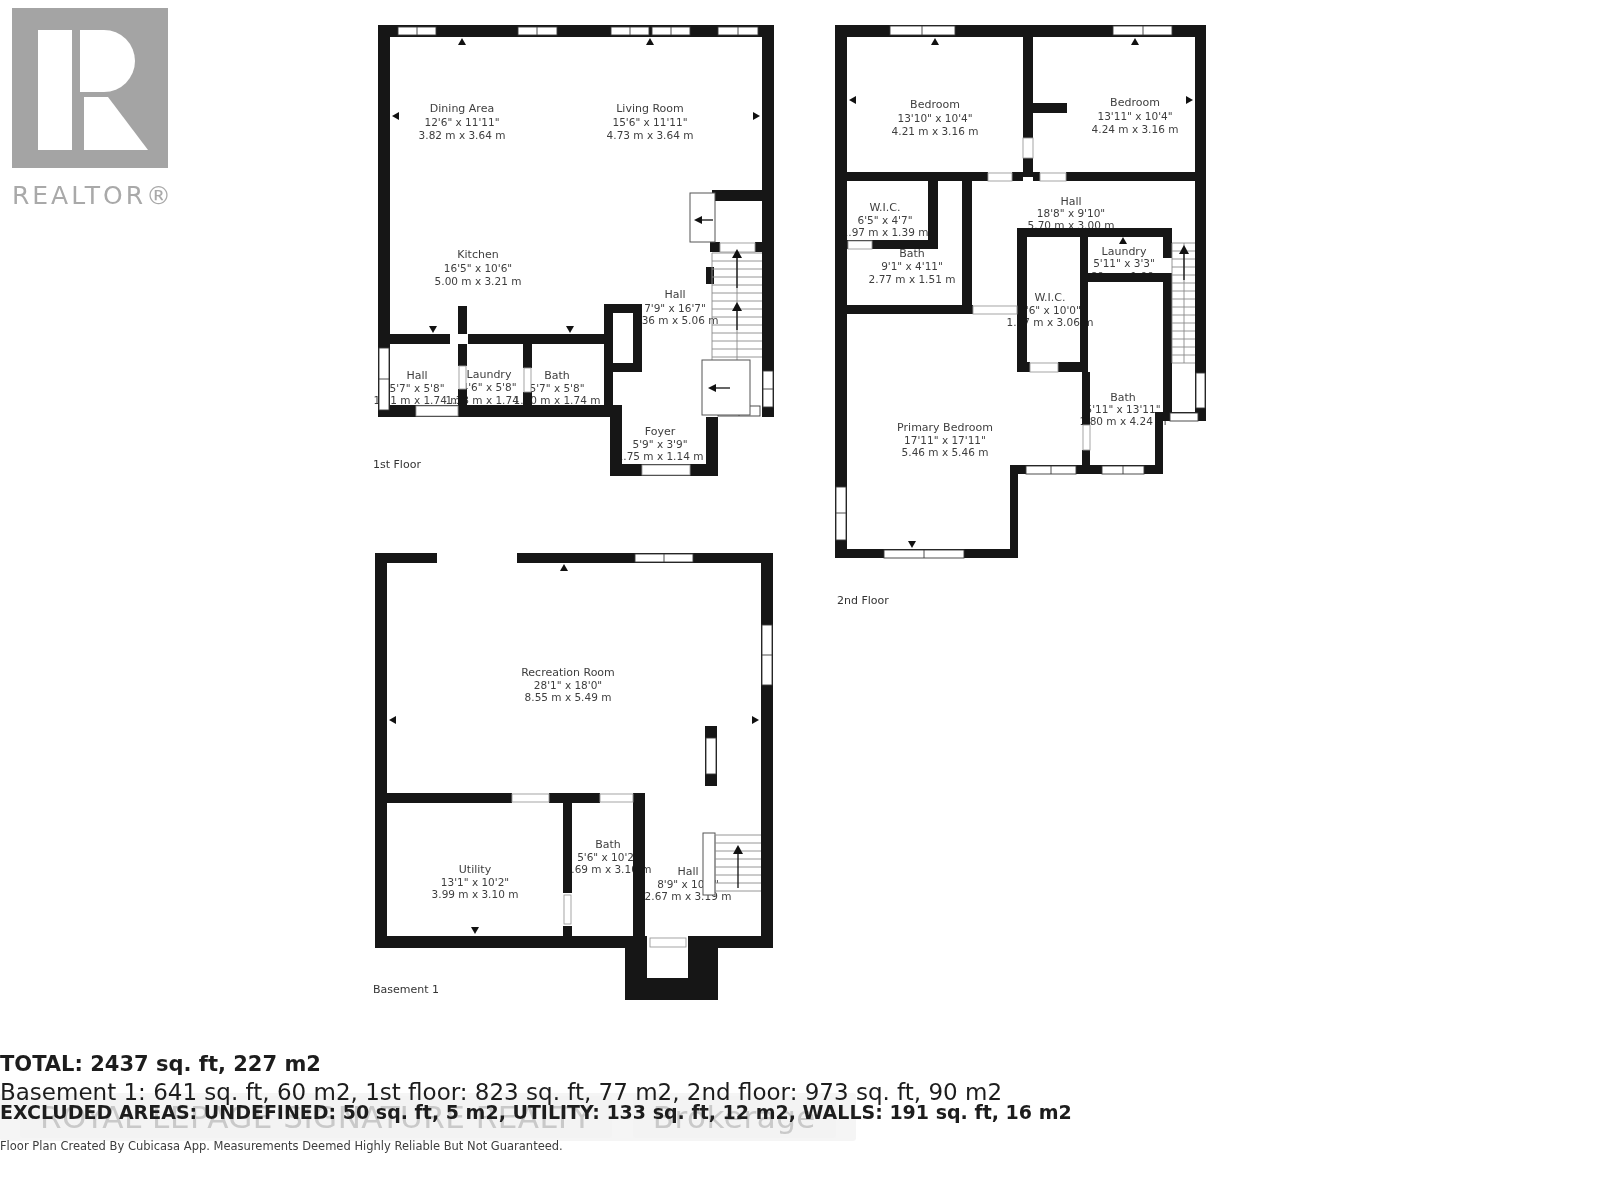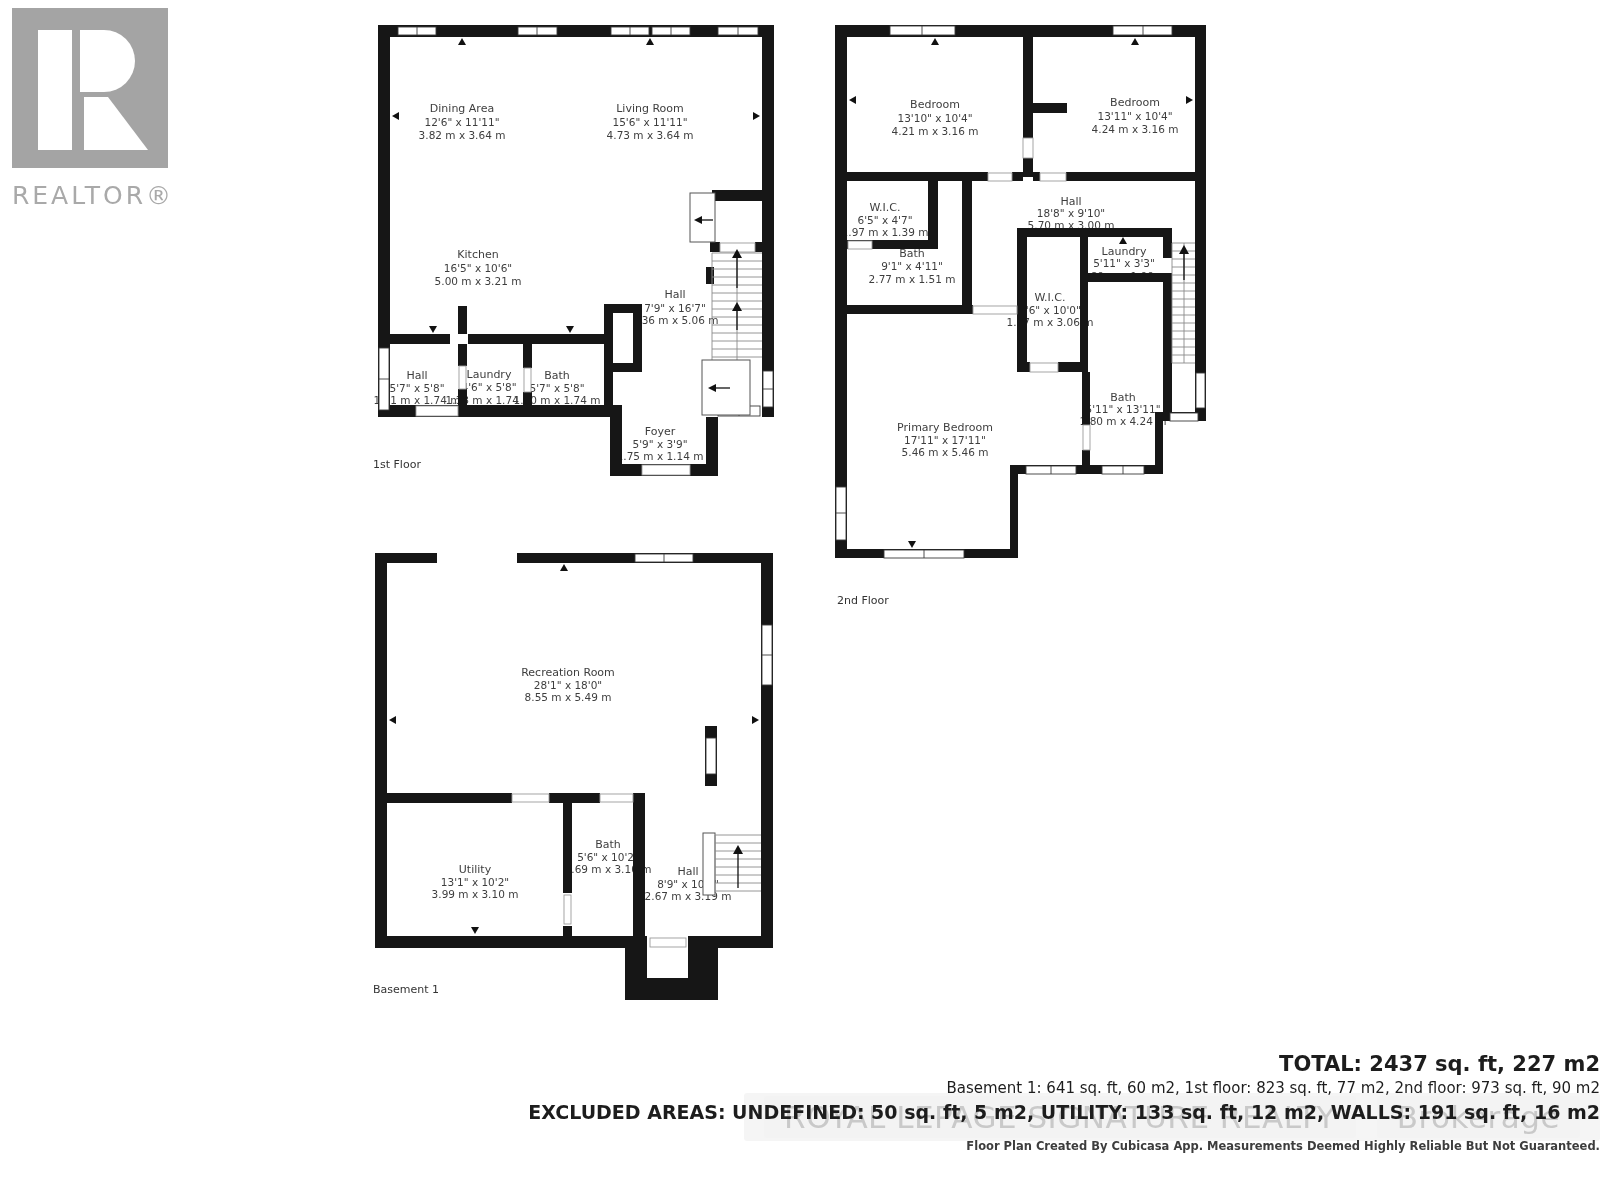--- a/index.html
+++ b/index.html
@@ -15,28 +15,28 @@
   .door{fill:#ffffff;stroke:#9b9b9b;stroke-width:0.9;}
   .mull{stroke:#3a3a3a;stroke-width:0.9;}
   .tread{stroke:#8a8a8a;stroke-width:0.9;fill:none;}
   .railbox{fill:#fff;stroke:#555;stroke-width:1;}
   .tick{fill:#111;}
   .arr{stroke:#111;stroke-width:1.3;fill:none;}
   .ah{fill:#111;}
   .realtor-word{font-size:25px;fill:#a9a9a9;letter-spacing:3px;}
   .am-mono{font-family:"DejaVu Serif",serif;font-size:37px;fill:#ffffff;}
   .am-cap{font-size:6.3px;fill:#e9efe9;letter-spacing:0.7px;}
-  .bottom-line{position:absolute;left:0;width:100%;text-align:right;color:#1d1d1d;}
+  .bottom-line{position:absolute;left:0;width:100%;text-align:left;color:#1d1d1d;}
   .total{top:1052px;font-size:21px;font-weight:700;z-index:3;}
-  .floorsline{top:1079px;font-size:15px;font-weight:400;z-index:3;}
+  .floorsline{top:1079px;font-size:23px;font-weight:400;z-index:3;}
   .excludedline{top:1101px;font-size:19px;font-weight:700;z-index:3;}
   .watermark{top:1093px;z-index:1;}
   .watermark span{display:inline-block;background:rgba(243,243,243,0.8);color:#c9c9c9;
     font-size:31px;letter-spacing:0.5px;padding:3px 20px;border-radius:3px;white-space:nowrap;}
-  .disclaimer{top:1139px;font-size:11.5px;font-weight:700;color:#3d3d3d;z-index:3;}
+  .disclaimer{top:1139px;font-size:11.5px;font-weight:400;color:#3d3d3d;z-index:3;}
 </style>
 </head>
 <body>
 
 <div id="stage">
 
 <svg width="1600" height="1055" viewBox="0 0 1600 1055" style="position:absolute;top:0;left:0">
 
   <g>
     <rect x="12" y="8" width="156" height="160" fill="#a4a4a4"></rect>

